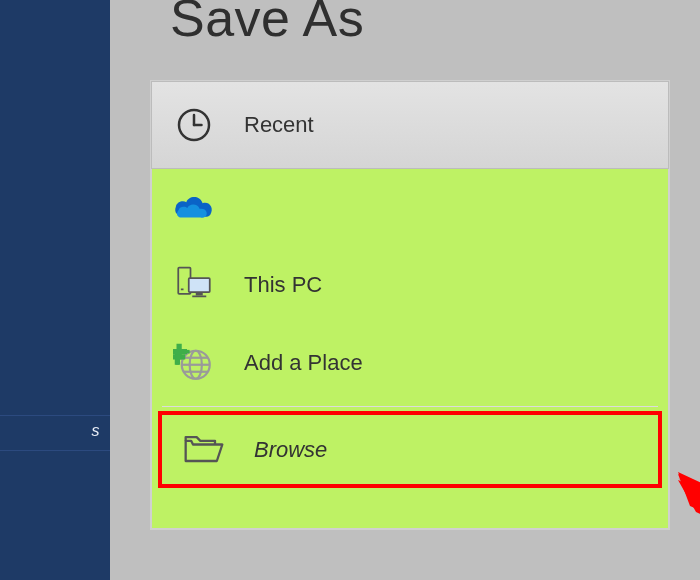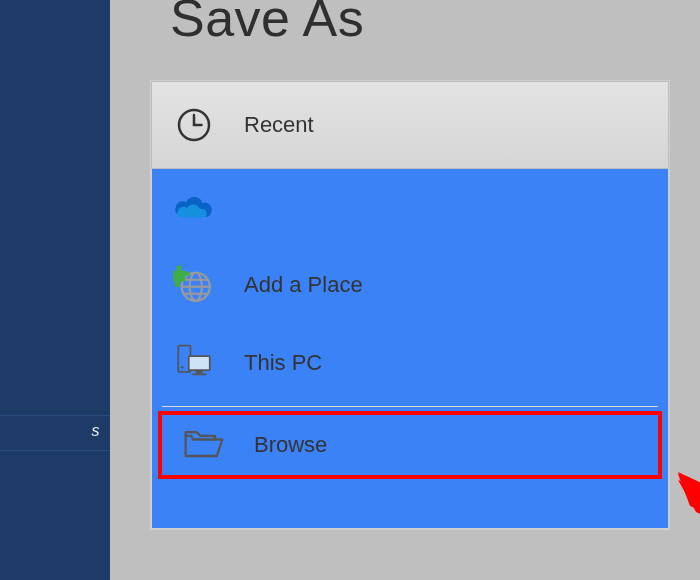--- a/index.html
+++ b/index.html
@@ -26,21 +26,21 @@
   }
   .title{
     position:absolute;left:60px;top:-12px;
     font-size:52px;color:#2f2f2f;font-weight:300;
     letter-spacing:.5px;
   }
 
   
   .panel{
     position:absolute;left:40px;top:80px;width:520px;height:450px;
-    background:#3b82f6;border:2px solid #d0d0d0;
+    background:#bef264;border:2px solid #d0d0d0;
     box-sizing:border-box;
   }
   .panel .row{
     display:flex;align-items:center;
     height:78px;padding:0 18px;
     font-family:"Segoe UI",Arial,sans-serif;
     font-size:22px;color:#333;
     box-sizing:border-box;
     cursor:pointer;
   }
@@ -49,21 +49,21 @@
     margin-right:26px;flex:0 0 48px;
   }
   .panel .row.selected{
     background:linear-gradient(#e3e3e3,#d5d5d5);
     border:1px solid #bcbcbc;height:88px;margin:-1px;
   }
   .panel .divider{
     height:1px;background:#dcdcdc;margin:4px 10px 4px 10px;
   }
   .panel .row.highlight{
-    border:4px solid #ff0000;height:68px;margin:2px 6px 8px 6px;
+    border:4px solid #ff0000;height:77px;margin:2px 6px 8px 6px;font-style:italic;
   }
 
   
   .arrow{
     position:absolute;left:568px;top:460px;width:130px;height:120px;pointer-events:none;
   }
 </style>
 </head>
 <body>
 
@@ -94,48 +94,48 @@
         <svg viewBox="0 0 48 32" width="46" height="32">
           <path d="M14 26 C6 26 3 21 5 16 C6 10 13 9 16 11 C18 4 30 3 33 12 C41 10 45 18 41 24 C39 27 34 26 34 26 Z" fill="#0a63c7"></path>
           <path d="M11 27 C6 27 5 22 8 19 C9 15 15 15 17 17 C19 12 28 12 30 18 C37 17 39 23 36 26 C34 28 30 27 30 27 Z" fill="#1490df"></path>
         </svg>
       </span>
     </div>
 
     <div class="row">
       <span class="icon">
         <svg viewBox="0 0 48 48" width="42" height="42">
+          <rect x="6" y="4" width="14" height="30" rx="1" fill="none" stroke="#555" stroke-width="2"></rect>
+          <rect x="9" y="28" width="3" height="2" fill="#555"></rect>
+          <rect x="18" y="16" width="24" height="16" rx="1" fill="#cfe3f7" stroke="#555" stroke-width="2"></rect>
+          <rect x="26" y="32" width="8" height="4" fill="#555"></rect>
+          <rect x="22" y="36" width="16" height="2" fill="#555"></rect>
+        </svg>
+      </span>
+      <span>This PC</span>
+    </div>
+
+    <div class="row">
+      <span class="icon">
+        <svg viewBox="0 0 48 48" width="42" height="42">
           <circle cx="26" cy="26" r="16" fill="none" stroke="#9a9a9a" stroke-width="2.5"></circle>
           <ellipse cx="26" cy="26" rx="7" ry="16" fill="none" stroke="#9a9a9a" stroke-width="2.5"></ellipse>
           <line x1="10" y1="26" x2="42" y2="26" stroke="#9a9a9a" stroke-width="2.5"></line>
           <line x1="12" y1="18" x2="40" y2="18" stroke="#9a9a9a" stroke-width="2.5"></line>
           <line x1="12" y1="34" x2="40" y2="34" stroke="#9a9a9a" stroke-width="2.5"></line>
           <rect x="2" y="8" width="6" height="18" fill="#3fae49"></rect>
           <rect x="-4" y="14" width="18" height="6" fill="#3fae49"></rect>
           <rect x="3" y="8" width="4" height="18" fill="#3fae49"></rect>
           <rect x="-3" y="15" width="16" height="4" fill="#3fae49" transform="translate(6,-6)"></rect>
 
           <rect x="4" y="2" width="6" height="18" fill="#3fae49"></rect>
           <rect x="-2" y="8" width="18" height="6" fill="#3fae49"></rect>
         </svg>
       </span>
       <span>Add a Place</span>
-    </div>
-
-    <div class="row">
-      <span class="icon">
-        <svg viewBox="0 0 48 48" width="42" height="42">
-          <rect x="6" y="4" width="14" height="30" rx="1" fill="none" stroke="#555" stroke-width="2"></rect>
-          <rect x="9" y="28" width="3" height="2" fill="#555"></rect>
-          <rect x="18" y="16" width="24" height="16" rx="1" fill="#cfe3f7" stroke="#555" stroke-width="2"></rect>
-          <rect x="26" y="32" width="8" height="4" fill="#555"></rect>
-          <rect x="22" y="36" width="16" height="2" fill="#555"></rect>
-        </svg>
-      </span>
-      <span>This PC</span>
     </div>
 
     <div class="divider"></div>
 
     <div class="row highlight">
       <span class="icon">
         <svg viewBox="0 0 48 40" width="44" height="38">
           <path d="M4 10 L4 32 L38 32 L44 14 L12 14 L10 10 Z" fill="none" stroke="#555" stroke-width="2.5" stroke-linejoin="round"></path>
           <path d="M4 10 L4 6 L16 6 L20 10 L36 10 L36 14" fill="none" stroke="#555" stroke-width="2.5" stroke-linejoin="round"></path>
         </svg>

